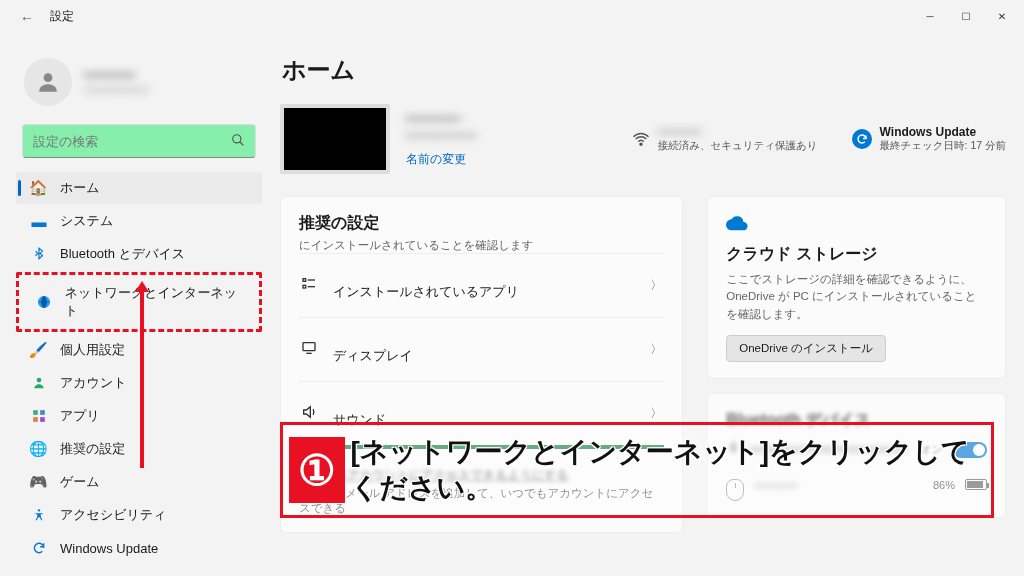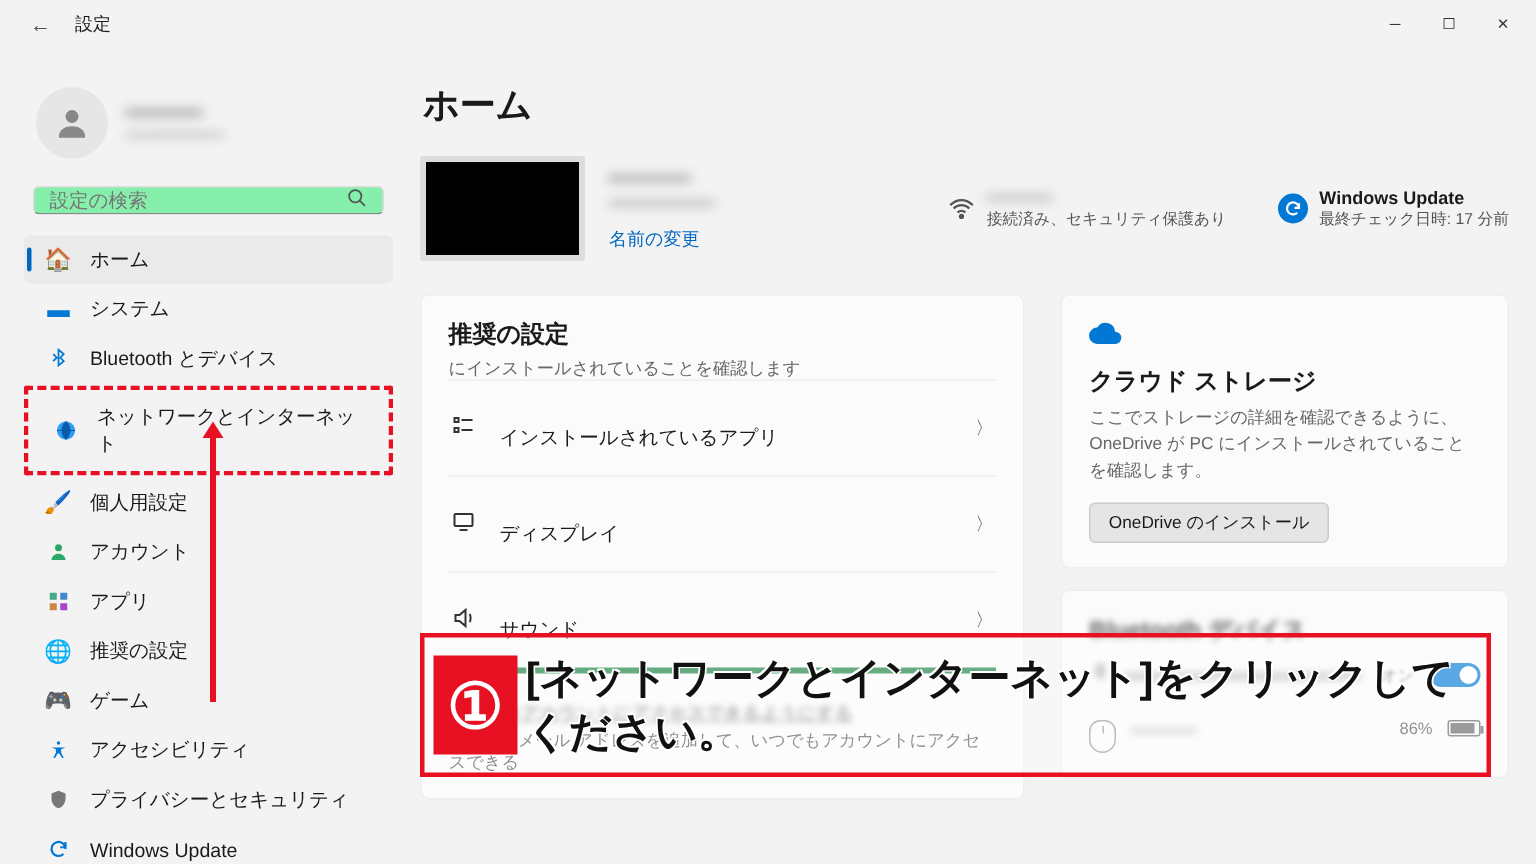--- a/index.html
+++ b/index.html
@@ -188,28 +188,20 @@
         <span>ゲーム</span>
       </div>
       <div class="nav-item">
         <span class="ico" style="color:#0078d4">
           <svg width="14" height="14" viewBox="0 0 24 24" fill="#0078d4">
               <circle cx="12" cy="4" r="2"></circle>
               <path d="M4 9h16l-5 2v4l3 6h-2l-3-5h-2l-3 5H6l3-6v-4z"></path>
             </svg>
         </span>
         <span>アクセシビリティ</span>
-      </div>
-      <div class="nav-item">
-        <span class="ico" style="color:#777">
-          <svg width="14" height="14" viewBox="0 0 24 24" fill="#777">
-              <path d="M12 2l8 3v6c0 5-3.5 9.5-8 11-4.5-1.5-8-6-8-11V5z"></path>
-            </svg>
-        </span>
-        <span>プライバシーとセキュリティ</span>
       </div>
       <div class="nav-item">
         <span class="ico" style="color:#0078d4">
           <svg width="14" height="14" viewBox="0 0 24 24" fill="none" stroke="#0078d4" stroke-width="2.5">
               <path d="M20 12a8 8 0 10-2.3 5.6M20 4v6h-6"></path>
             </svg>
         </span>
         <span>Windows Update</span>
       </div>
     </nav>

